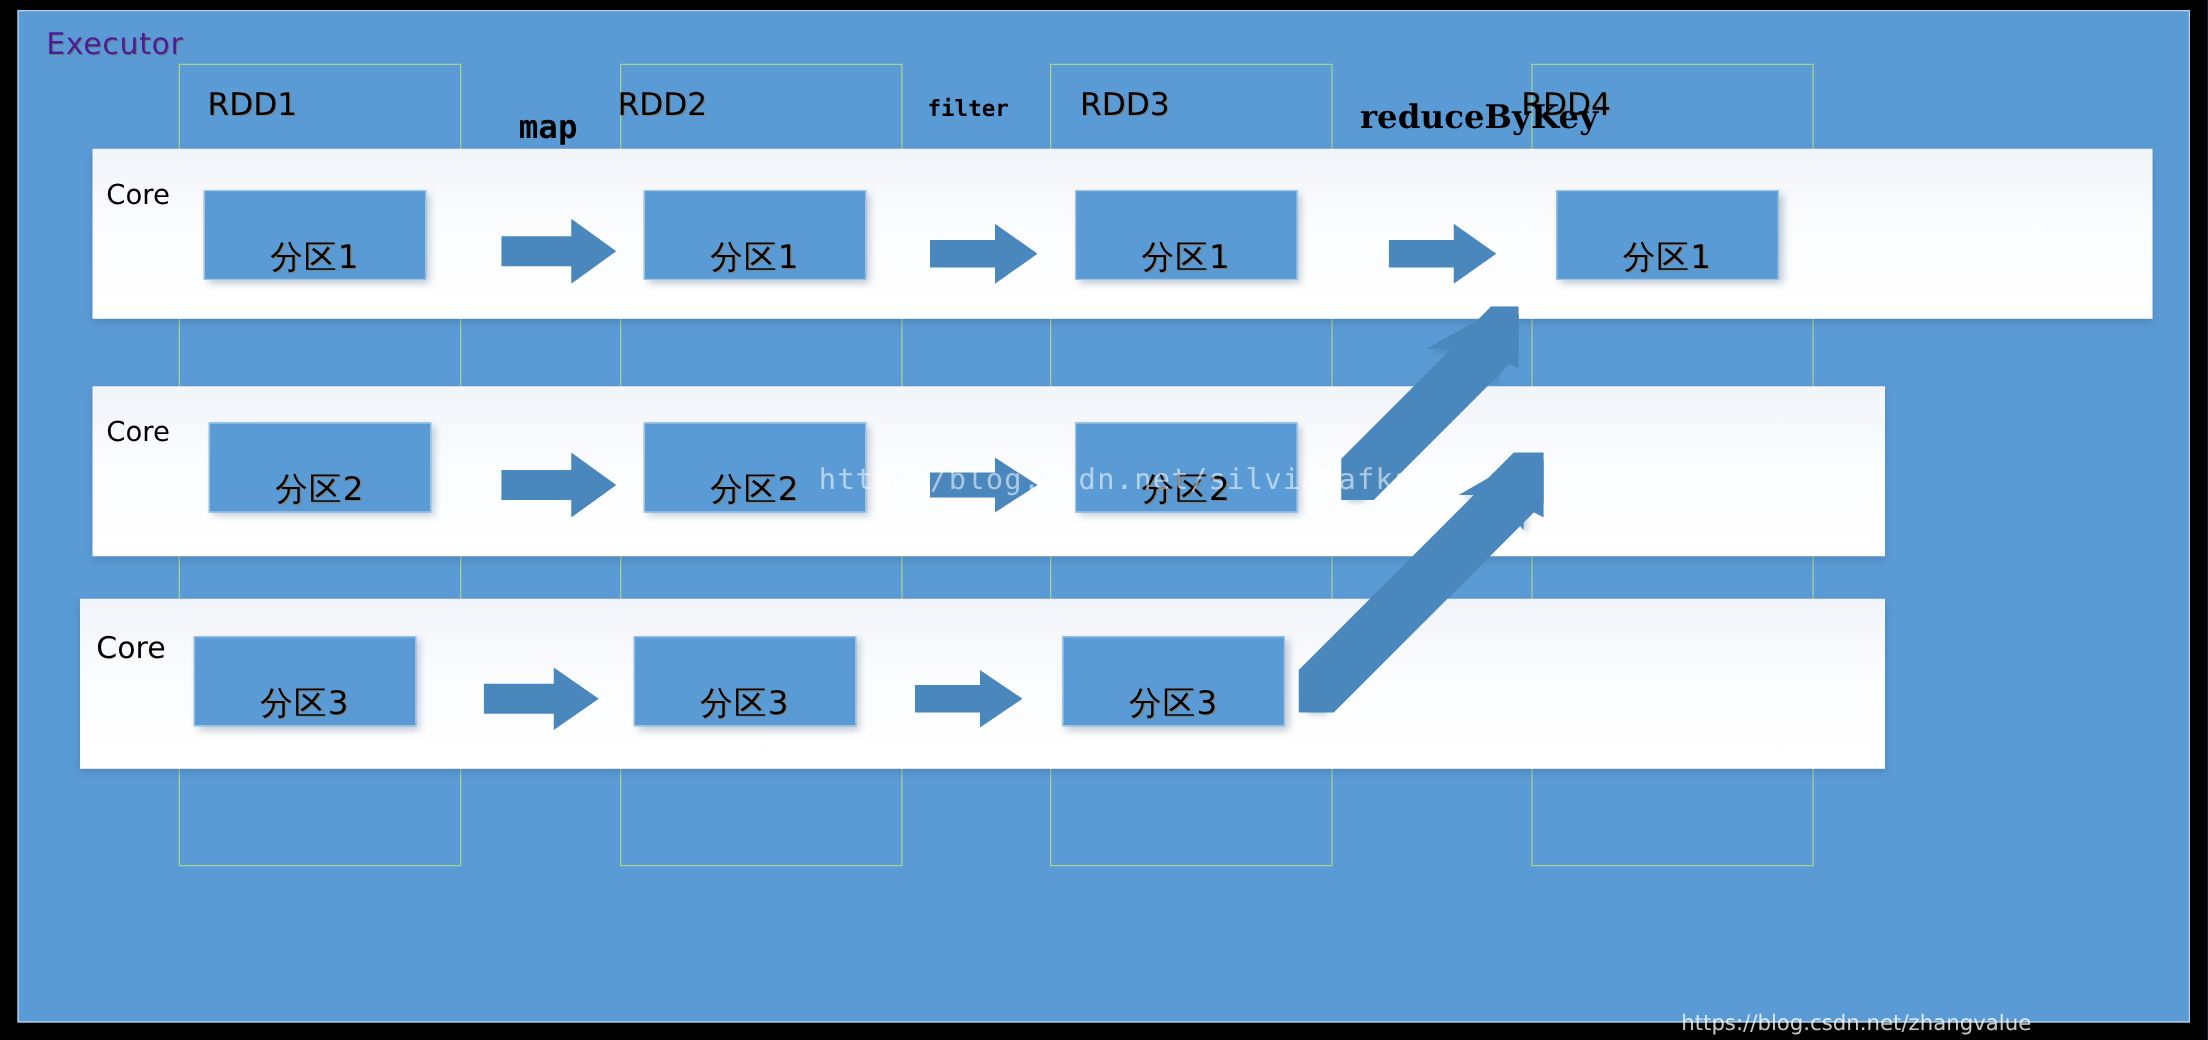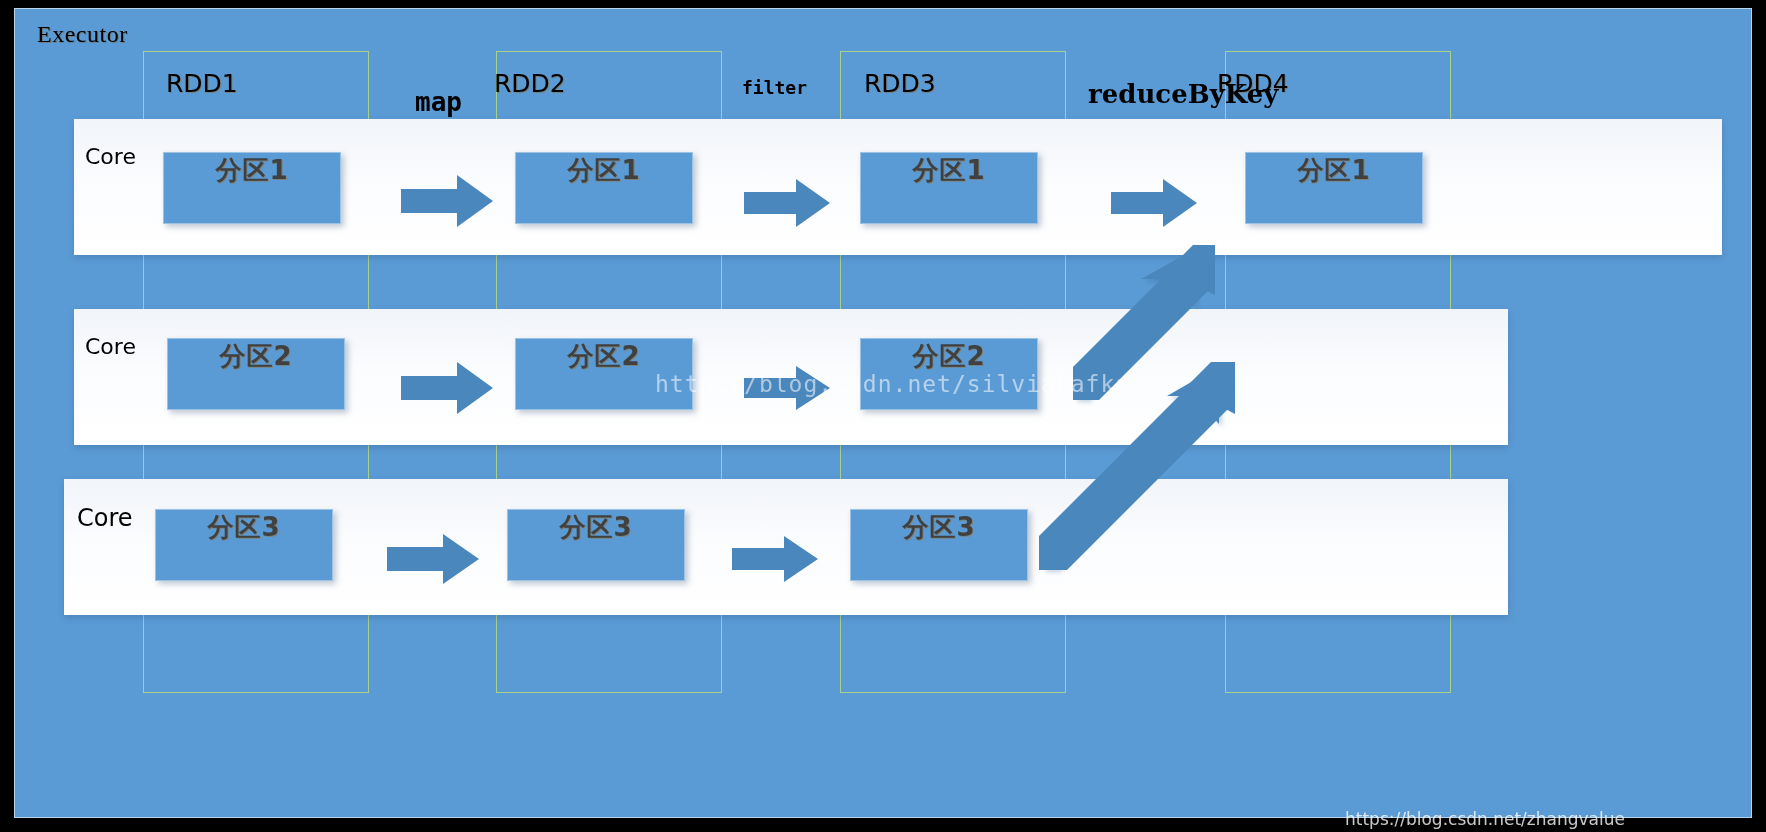--- a/index.html
+++ b/index.html
@@ -12,24 +12,23 @@
   }
   
   #executor{
     position:absolute;left:14px;top:8px;width:1738px;height:810px;
     background:#5b9bd5;
     border:1px solid #b9d3ea;
     box-sizing:border-box;
   }
   #executor-title{
     position:absolute;left:22px;top:12px;
-    font-size:24px;color:#000000;letter-spacing:.5px;
+    font-size:24px;color:#4c1d95;letter-spacing:.5px;
     text-shadow:1px 1px 0 rgba(120,90,40,.45);
     white-space:nowrap;
-    font-family:Liberation Serif, serif;
   }
   
   .rdd-frame{
     position:absolute;
     border:1.5px solid #a9d18e;
     box-sizing:border-box;
     background:transparent;
   }
   .rdd-label{
     position:absolute;
@@ -48,26 +47,25 @@
     position:absolute;
     font-size:22px;color:#000000;
     white-space:nowrap;
   }
   
   .part{
     position:absolute;
     background:#5b9bd5;
     border:1px solid #9cc2e4;
     box-sizing:border-box;
-    display:flex;align-items:flex-start;justify-content:center;
-    color:#404040;font-size:26px;
+    display:flex;align-items:flex-end;justify-content:center;
+    color:#000000;font-size:26px;
     text-shadow:1px 1px 0 rgba(150,110,50,.55);
     box-shadow:3px 3px 6px rgba(30,60,100,.28);
     letter-spacing:1px;
-    font-weight:bold;
   }
   
   .op-label{
     position:absolute;
     font-family:"DejaVu Serif","Liberation Serif",serif;
     font-weight:bold;
     color:#000000;
     white-space:nowrap;
   }
   

